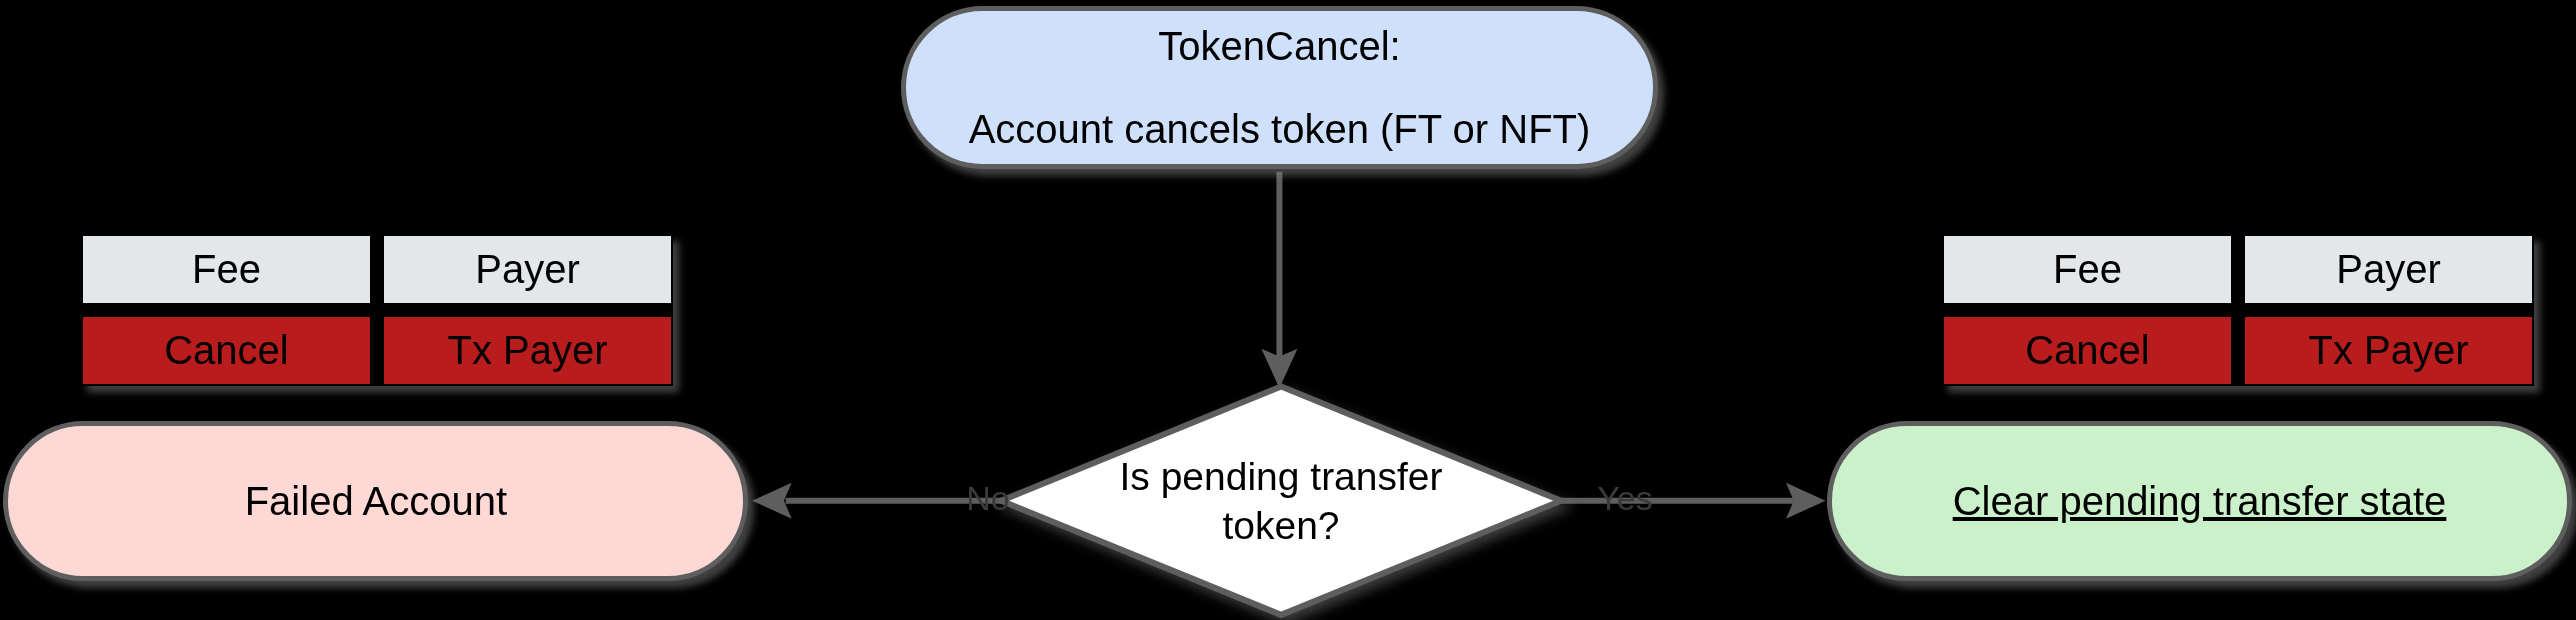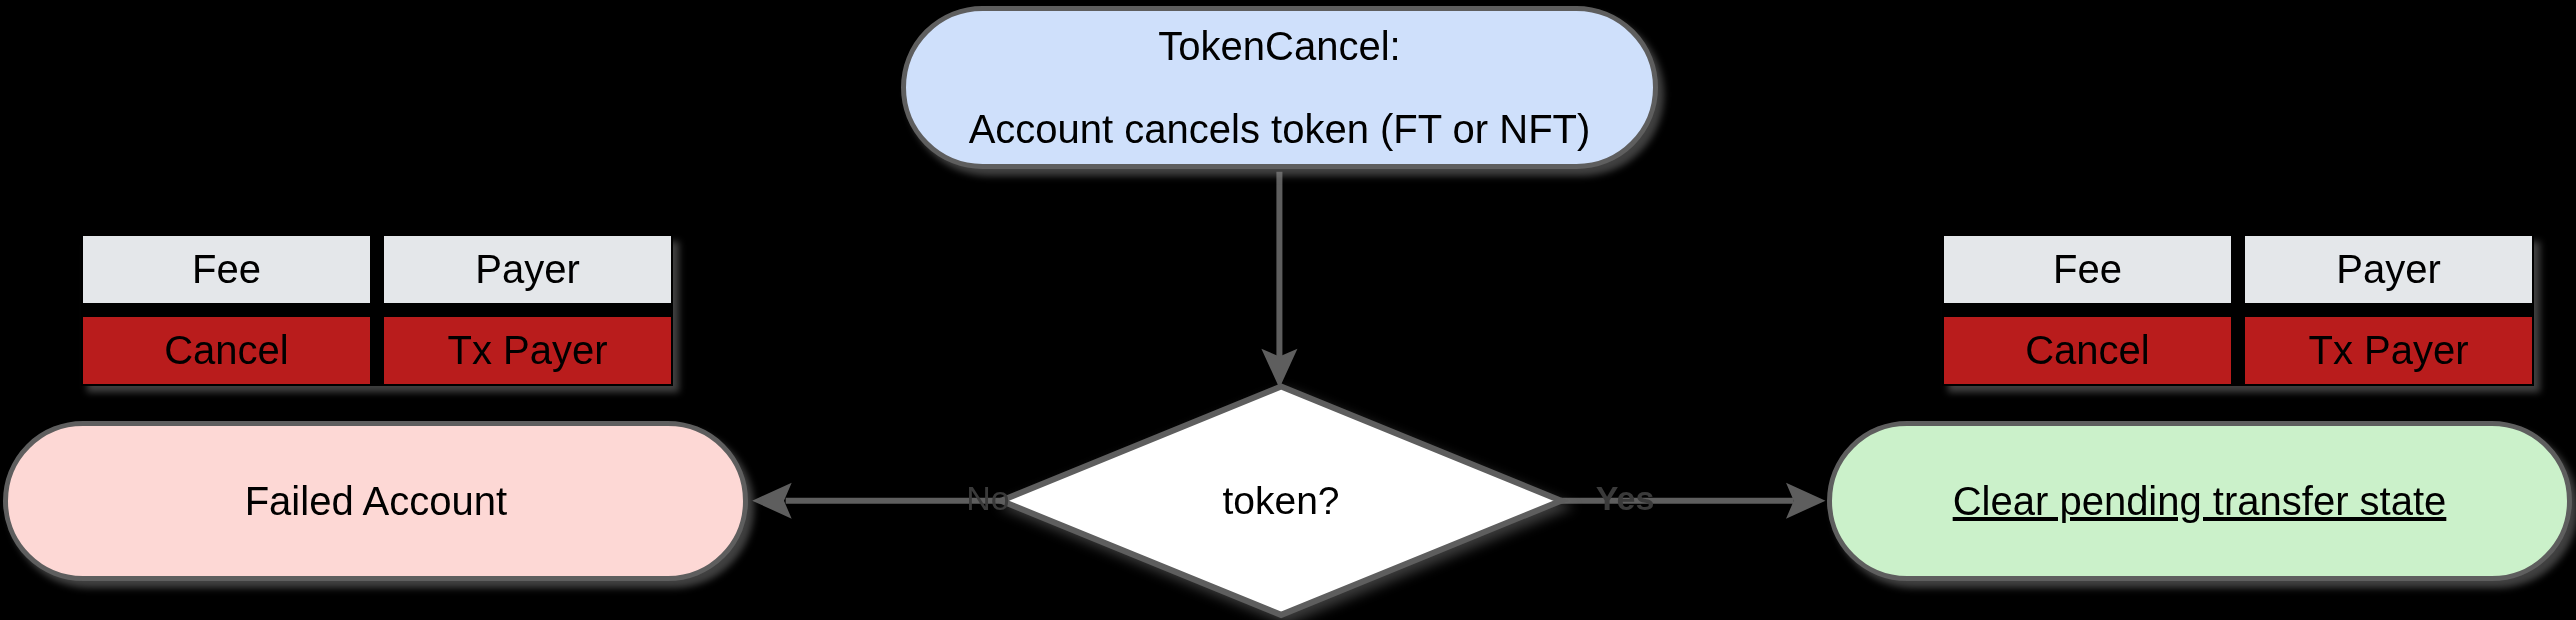--- a/index.html
+++ b/index.html
@@ -39,21 +39,21 @@
     transform: translate(-50%, -50%);
     text-align: center; color: #000000; font-size: 39px; line-height: 1.26;
   }
 
   
   .edge-label {
     position: absolute; transform: translate(-50%, -50%);
     color: #3a3a3a; font-size: 34px; white-space: nowrap;
   }
   #edge-label-no  { left: 948px; top: 498px; margin-left: 40px; }
-  #edge-label-yes { left: 1625px; top: 498px; font-weight: bold; }
+  #edge-label-yes { left: 1625px; top: 498px; }
 
   
   .fee-table {
     position: absolute; top: 234px; width: 592px; box-sizing: border-box;
     display: grid; grid-template-columns: 1fr 1fr; grid-template-rows: 67px 67px;
     gap: 14px; background: #000000; border: 2.6px solid #000000;
     box-shadow: 6px 6.9px 6.9px rgba(130,130,130,0.5);
   }
   #fee-table-left  { left: 81px; }
   #fee-table-right { left: 1942px; }
@@ -81,20 +81,21 @@
 
     <polygon class="diamond-shape" points="1492,450 1818,583 1492,716 1166,583"></polygon>
   </svg>
 
   <div class="node" id="start-node">
     <div>TokenCancel:</div>
     <div>Account cancels token (FT or NFT)</div>
   </div>
 
   <div id="decision-label">
+    <div>Is pending transfer</div>
     <div>token?</div>
   </div>
 
   <div class="node" id="failed-node">
     <div>Failed Account</div>
   </div>
   <div class="node" id="success-node">
     <div>Clear pending transfer state</div>
   </div>
 

